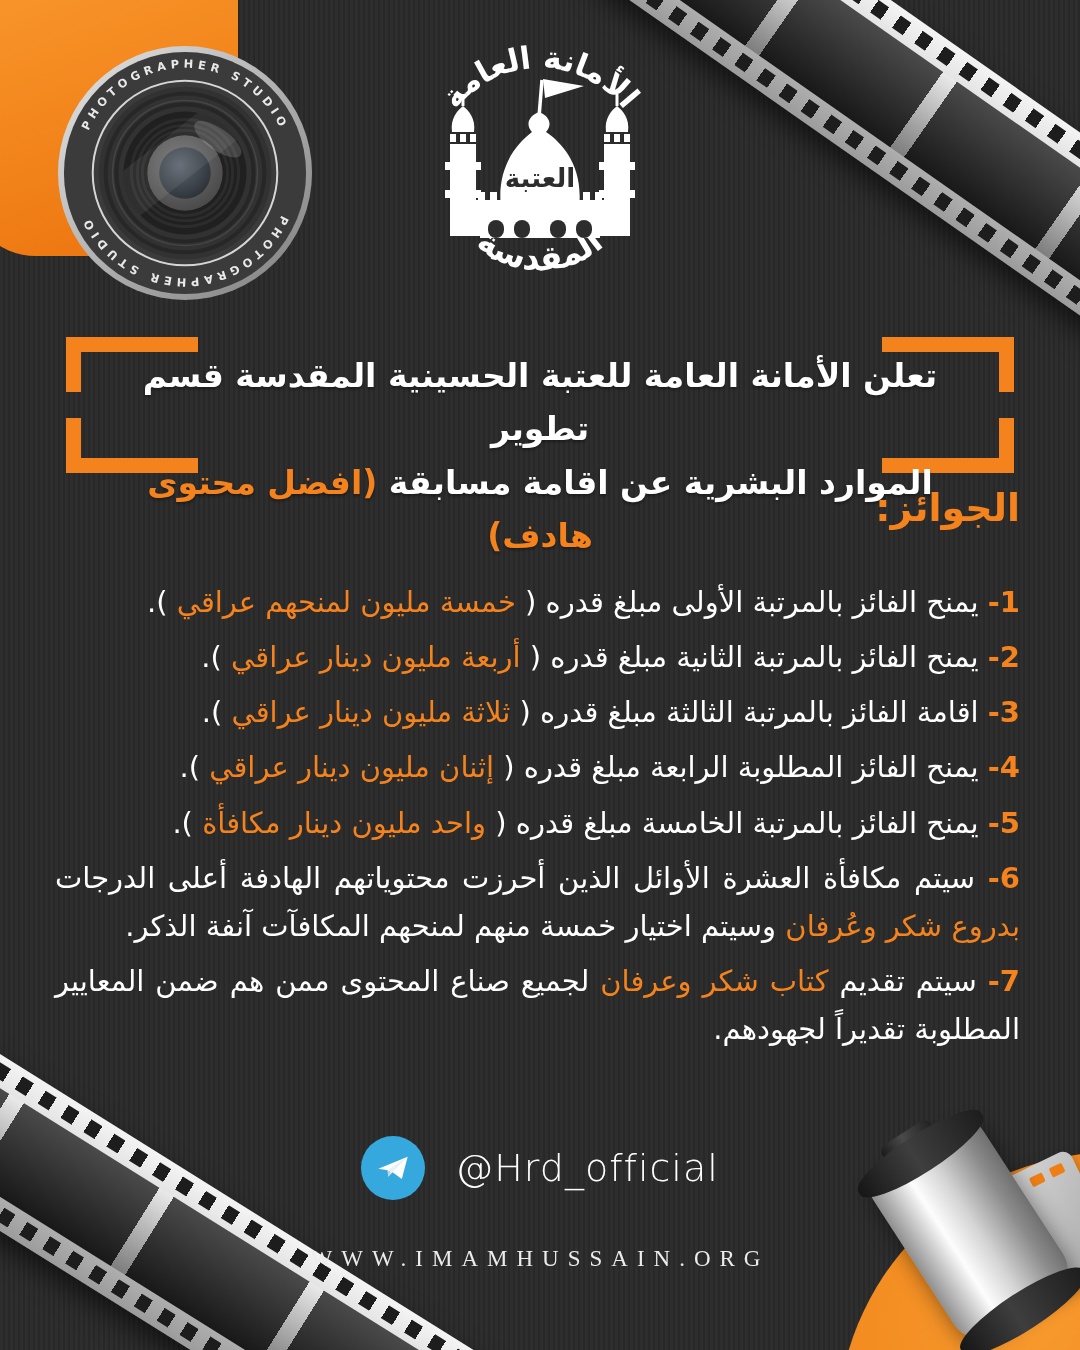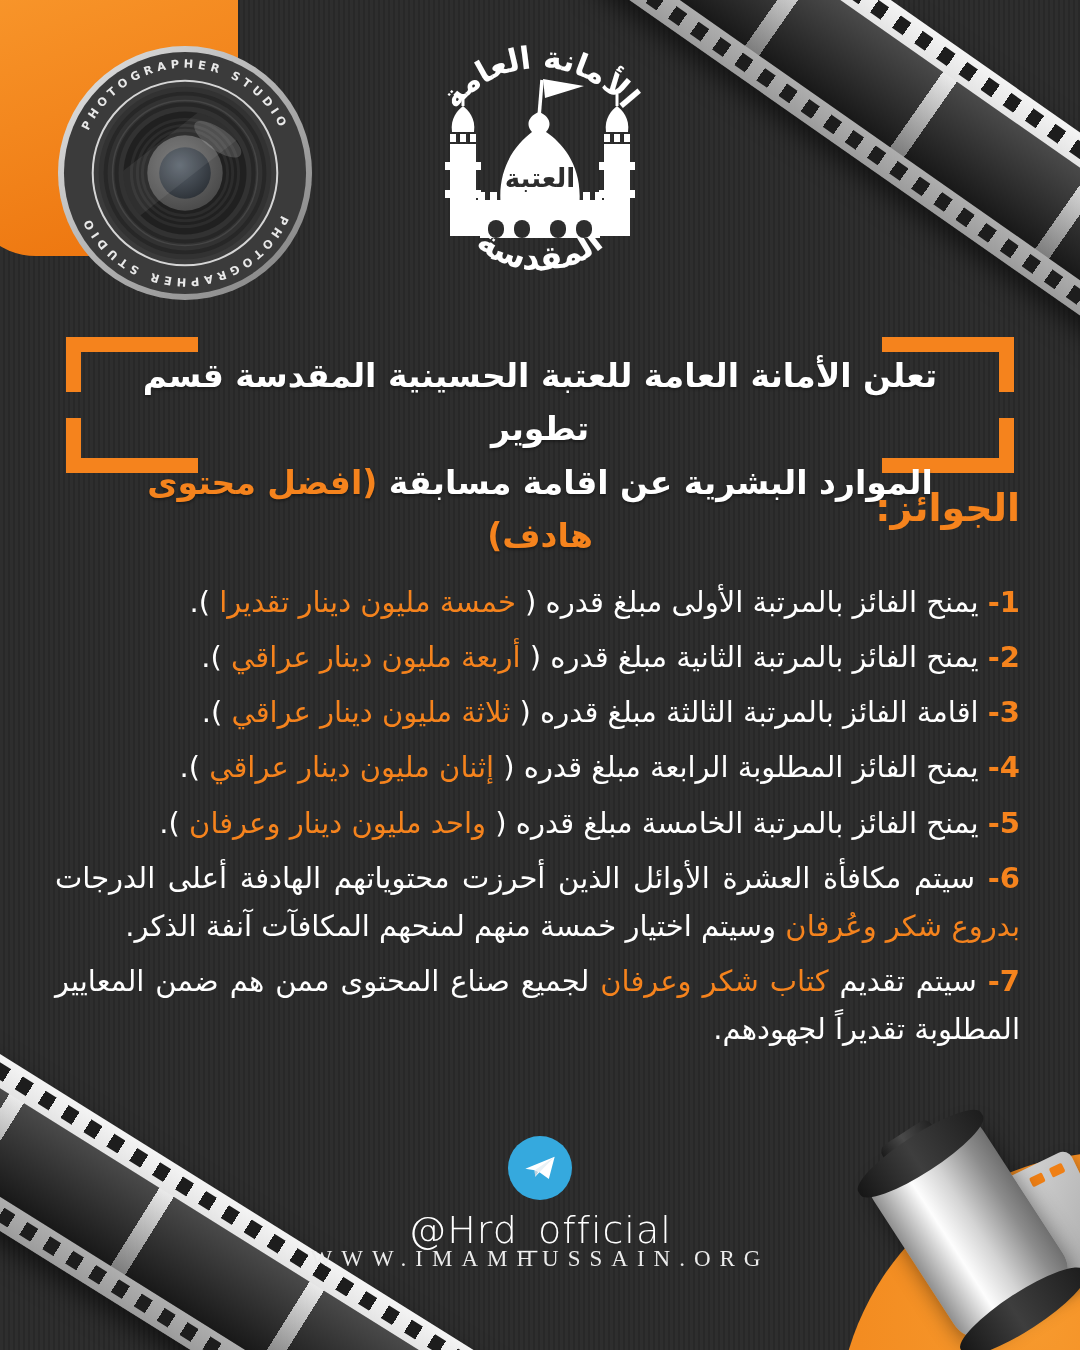--- a/index.html
+++ b/index.html
@@ -67,21 +67,21 @@
   .prizes-list{
     position:absolute;right:60px;left:55px;top:578px;
     direction:rtl;text-align:justify;text-align-last:right;
     font-size:29px;line-height:1.66;font-weight:400;
   }
   .prize-item{margin-bottom:7px;}
   .prize-item .num{color:#f5831d;font-weight:700;}
   
   .telegram-row{
     position:absolute;left:0;right:0;top:1136px;
-    display:flex;align-items:center;justify-content:center;gap:8px;flex-direction:column;
+    display:flex;align-items:center;justify-content:center;gap:30px;
   }
   .tg-circle{
     width:64px;height:64px;border-radius:50%;background:#35a9de;
     display:flex;align-items:center;justify-content:center;flex:0 0 auto;
   }
   .tg-handle{font-size:38px;font-weight:300;color:#fff;letter-spacing:1px;}
   .website{
     position:absolute;left:0;right:0;top:1246px;text-align:center;
     font-family:Liberation Serif, serif;
     font-size:23px;letter-spacing:9px;color:#ececec;
@@ -237,37 +237,37 @@
   <div class="title" dir="rtl">
     <span>تعلن الأمانة العامة للعتبة الحسينية المقدسة قسم تطوير</span><br>
     <span>الموارد البشرية عن اقامة مسابقة </span><span class="accent">(افضل محتوى هادف)</span>
   </div>
 
   <div class="prizes-heading">الجوائز:</div>
 
   <div class="prizes-list" dir="rtl">
     <div class="prize-item">
       <span class="num">1-</span>
-      <span>يمنح الفائز بالمرتبة الأولى مبلغ قدره ( </span><span class="accent">خمسة مليون دينار تقديرا</span><span> ).</span>
+      <span>يمنح الفائز بالمرتبة الأولى مبلغ قدره ( </span><span class="accent">خمسة مليون لمنحهم عراقي</span><span> ).</span>
     </div>
     <div class="prize-item">
       <span class="num">2-</span>
       <span>يمنح الفائز بالمرتبة الثانية مبلغ قدره  ( </span><span class="accent">أربعة مليون دينار عراقي</span><span> ).</span>
     </div>
     <div class="prize-item">
       <span class="num">3-</span>
       <span>اقامة الفائز بالمرتبة الثالثة مبلغ قدره  ( </span><span class="accent">ثلاثة مليون دينار عراقي</span><span> ).</span>
     </div>
     <div class="prize-item">
       <span class="num">4-</span>
       <span>يمنح الفائز المطلوبة الرابعة مبلغ قدره ( </span><span class="accent">إثنان مليون دينار عراقي</span><span> ).</span>
     </div>
     <div class="prize-item">
       <span class="num">5-</span>
-      <span>يمنح الفائز بالمرتبة الخامسة مبلغ قدره ( </span><span class="accent">واحد مليون دينار وعرفان</span><span> ).</span>
+      <span>يمنح الفائز بالمرتبة الخامسة مبلغ قدره ( </span><span class="accent">واحد مليون دينار مكافأة</span><span> ).</span>
     </div>
     <div class="prize-item">
       <span class="num">6-</span>
       <span>سيتم مكافأة العشرة الأوائل الذين أحرزت محتوياتهم الهادفة أعلى الدرجات </span><span class="accent">بدروع شكر وعُرفان</span><span> وسيتم اختيار خمسة منهم لمنحهم المكافآت آنفة الذكر.</span>
     </div>
     <div class="prize-item">
       <span class="num">7-</span>
       <span>سيتم تقديم </span><span class="accent">كتاب شكر وعرفان</span><span> لجميع صناع المحتوى ممن هم ضمن المعايير المطلوبة تقديراً لجهودهم.</span>
     </div>
   </div>

